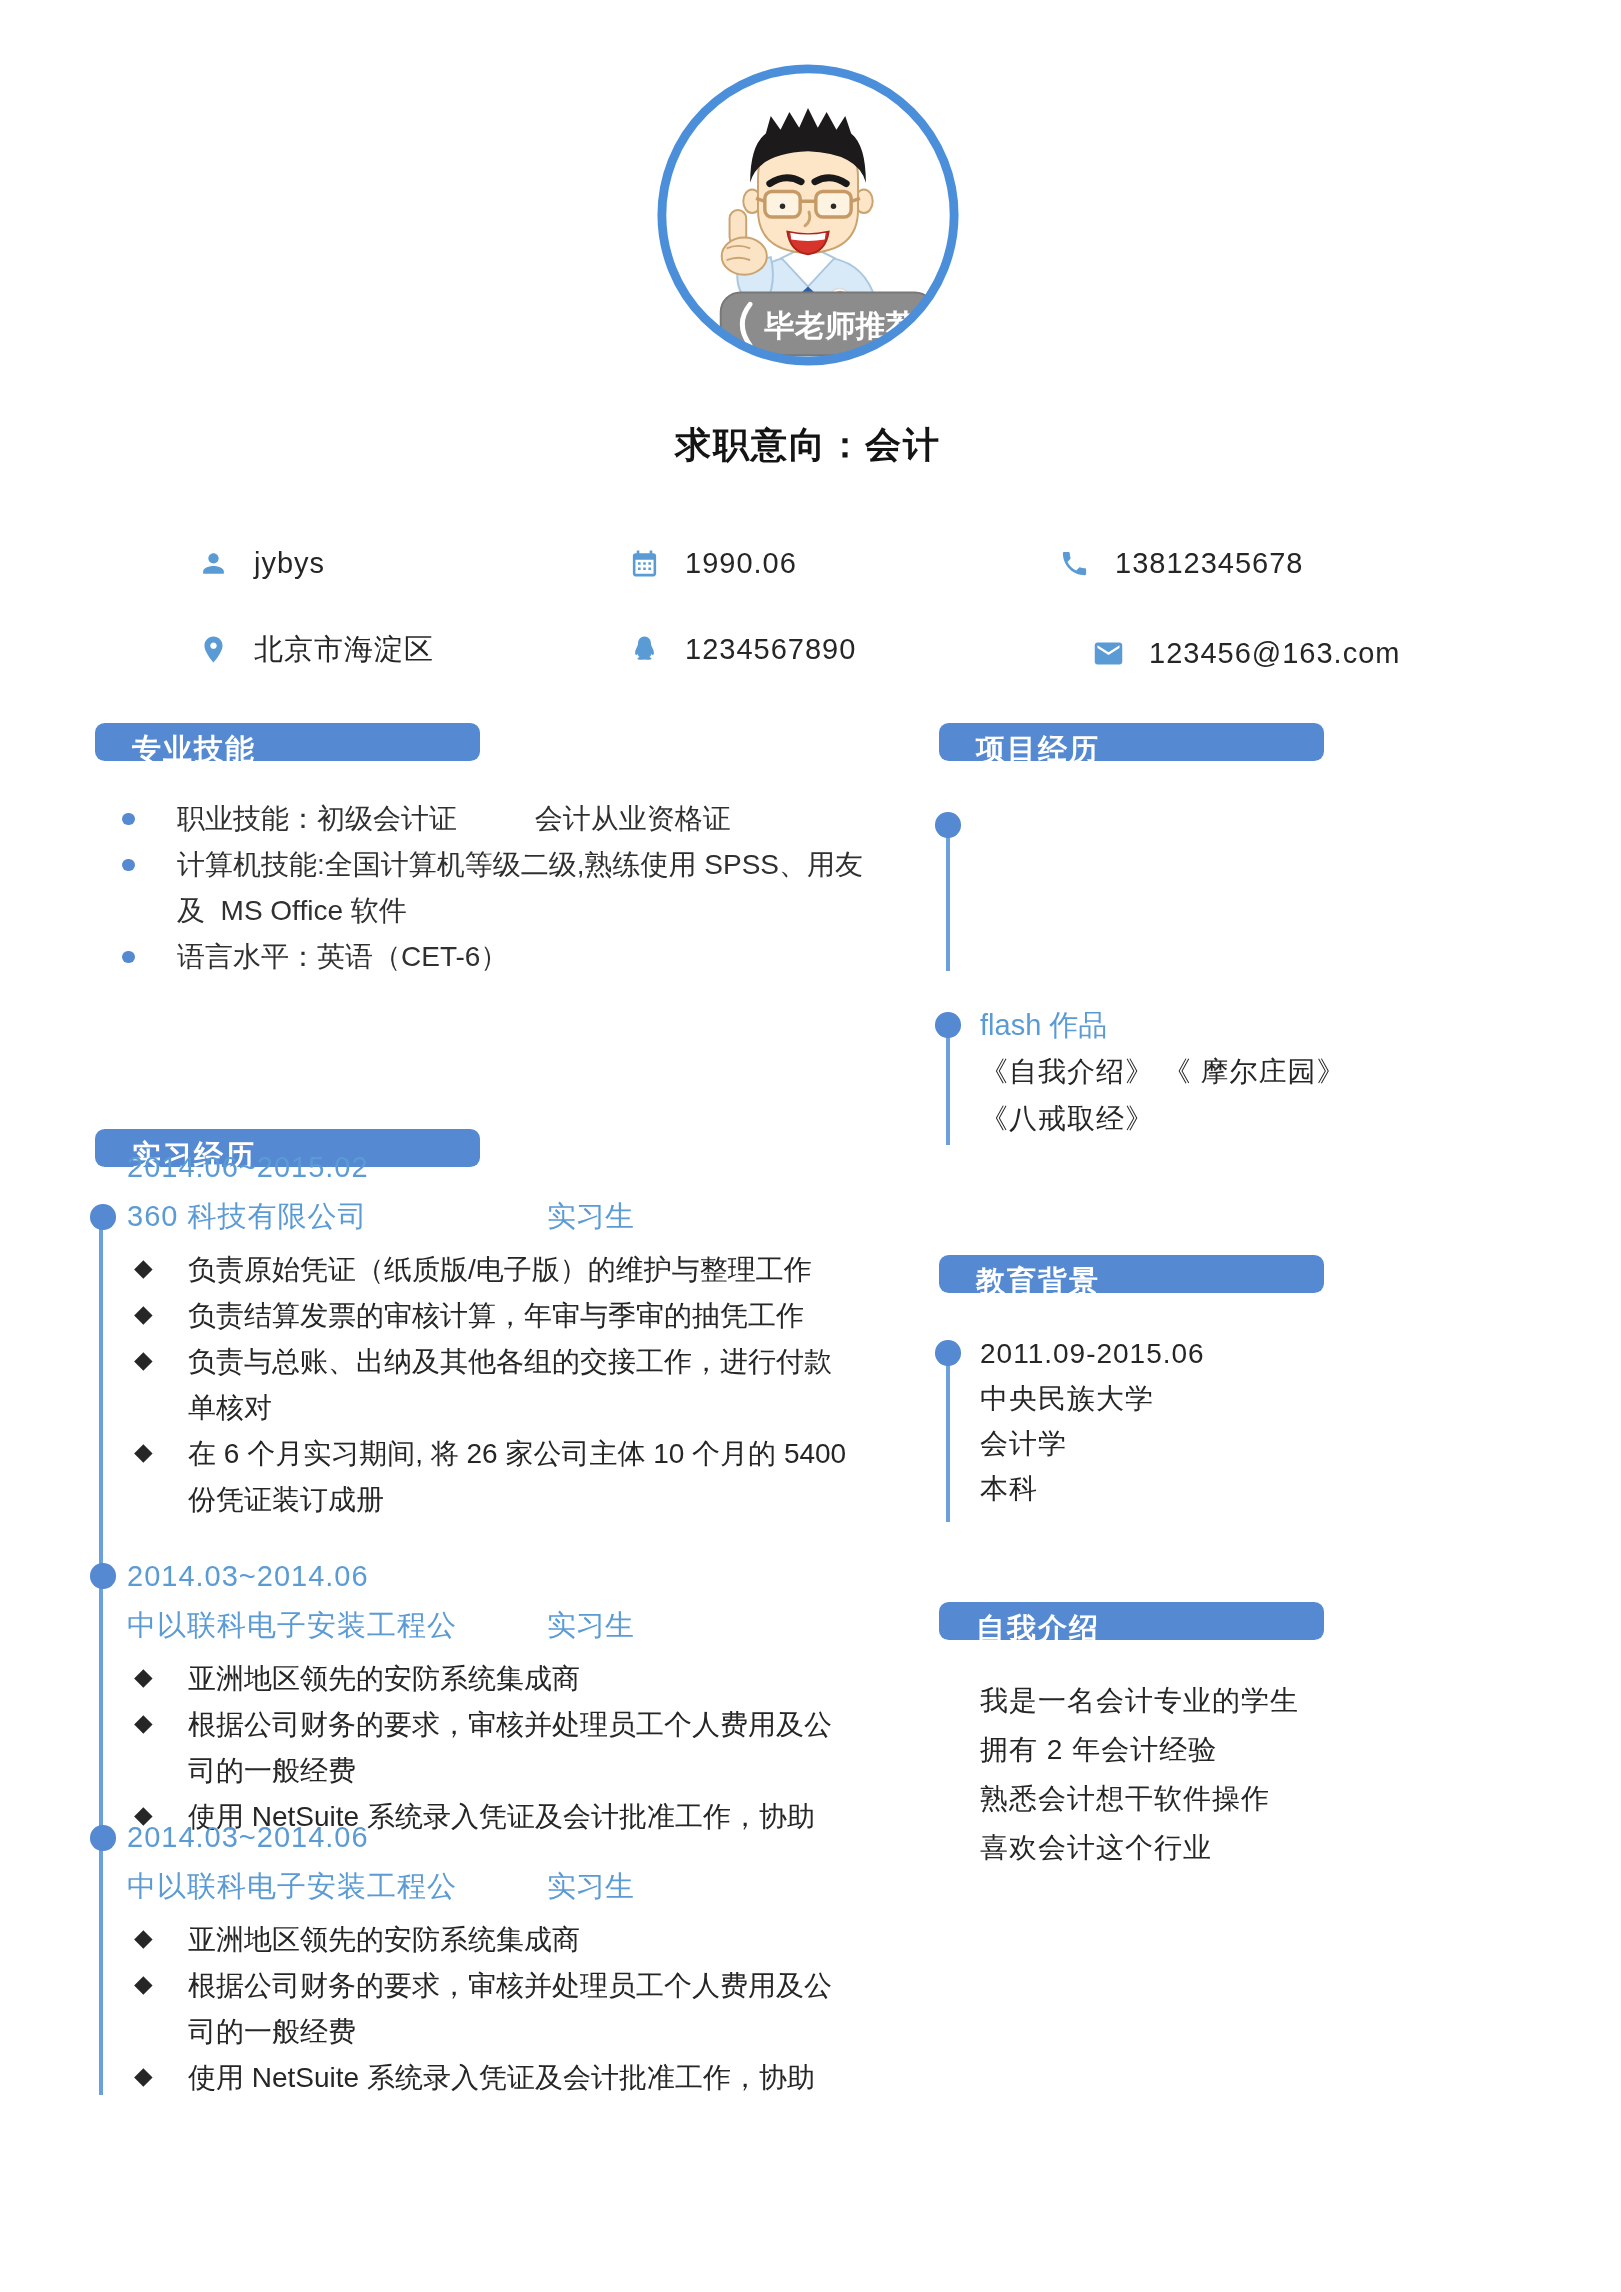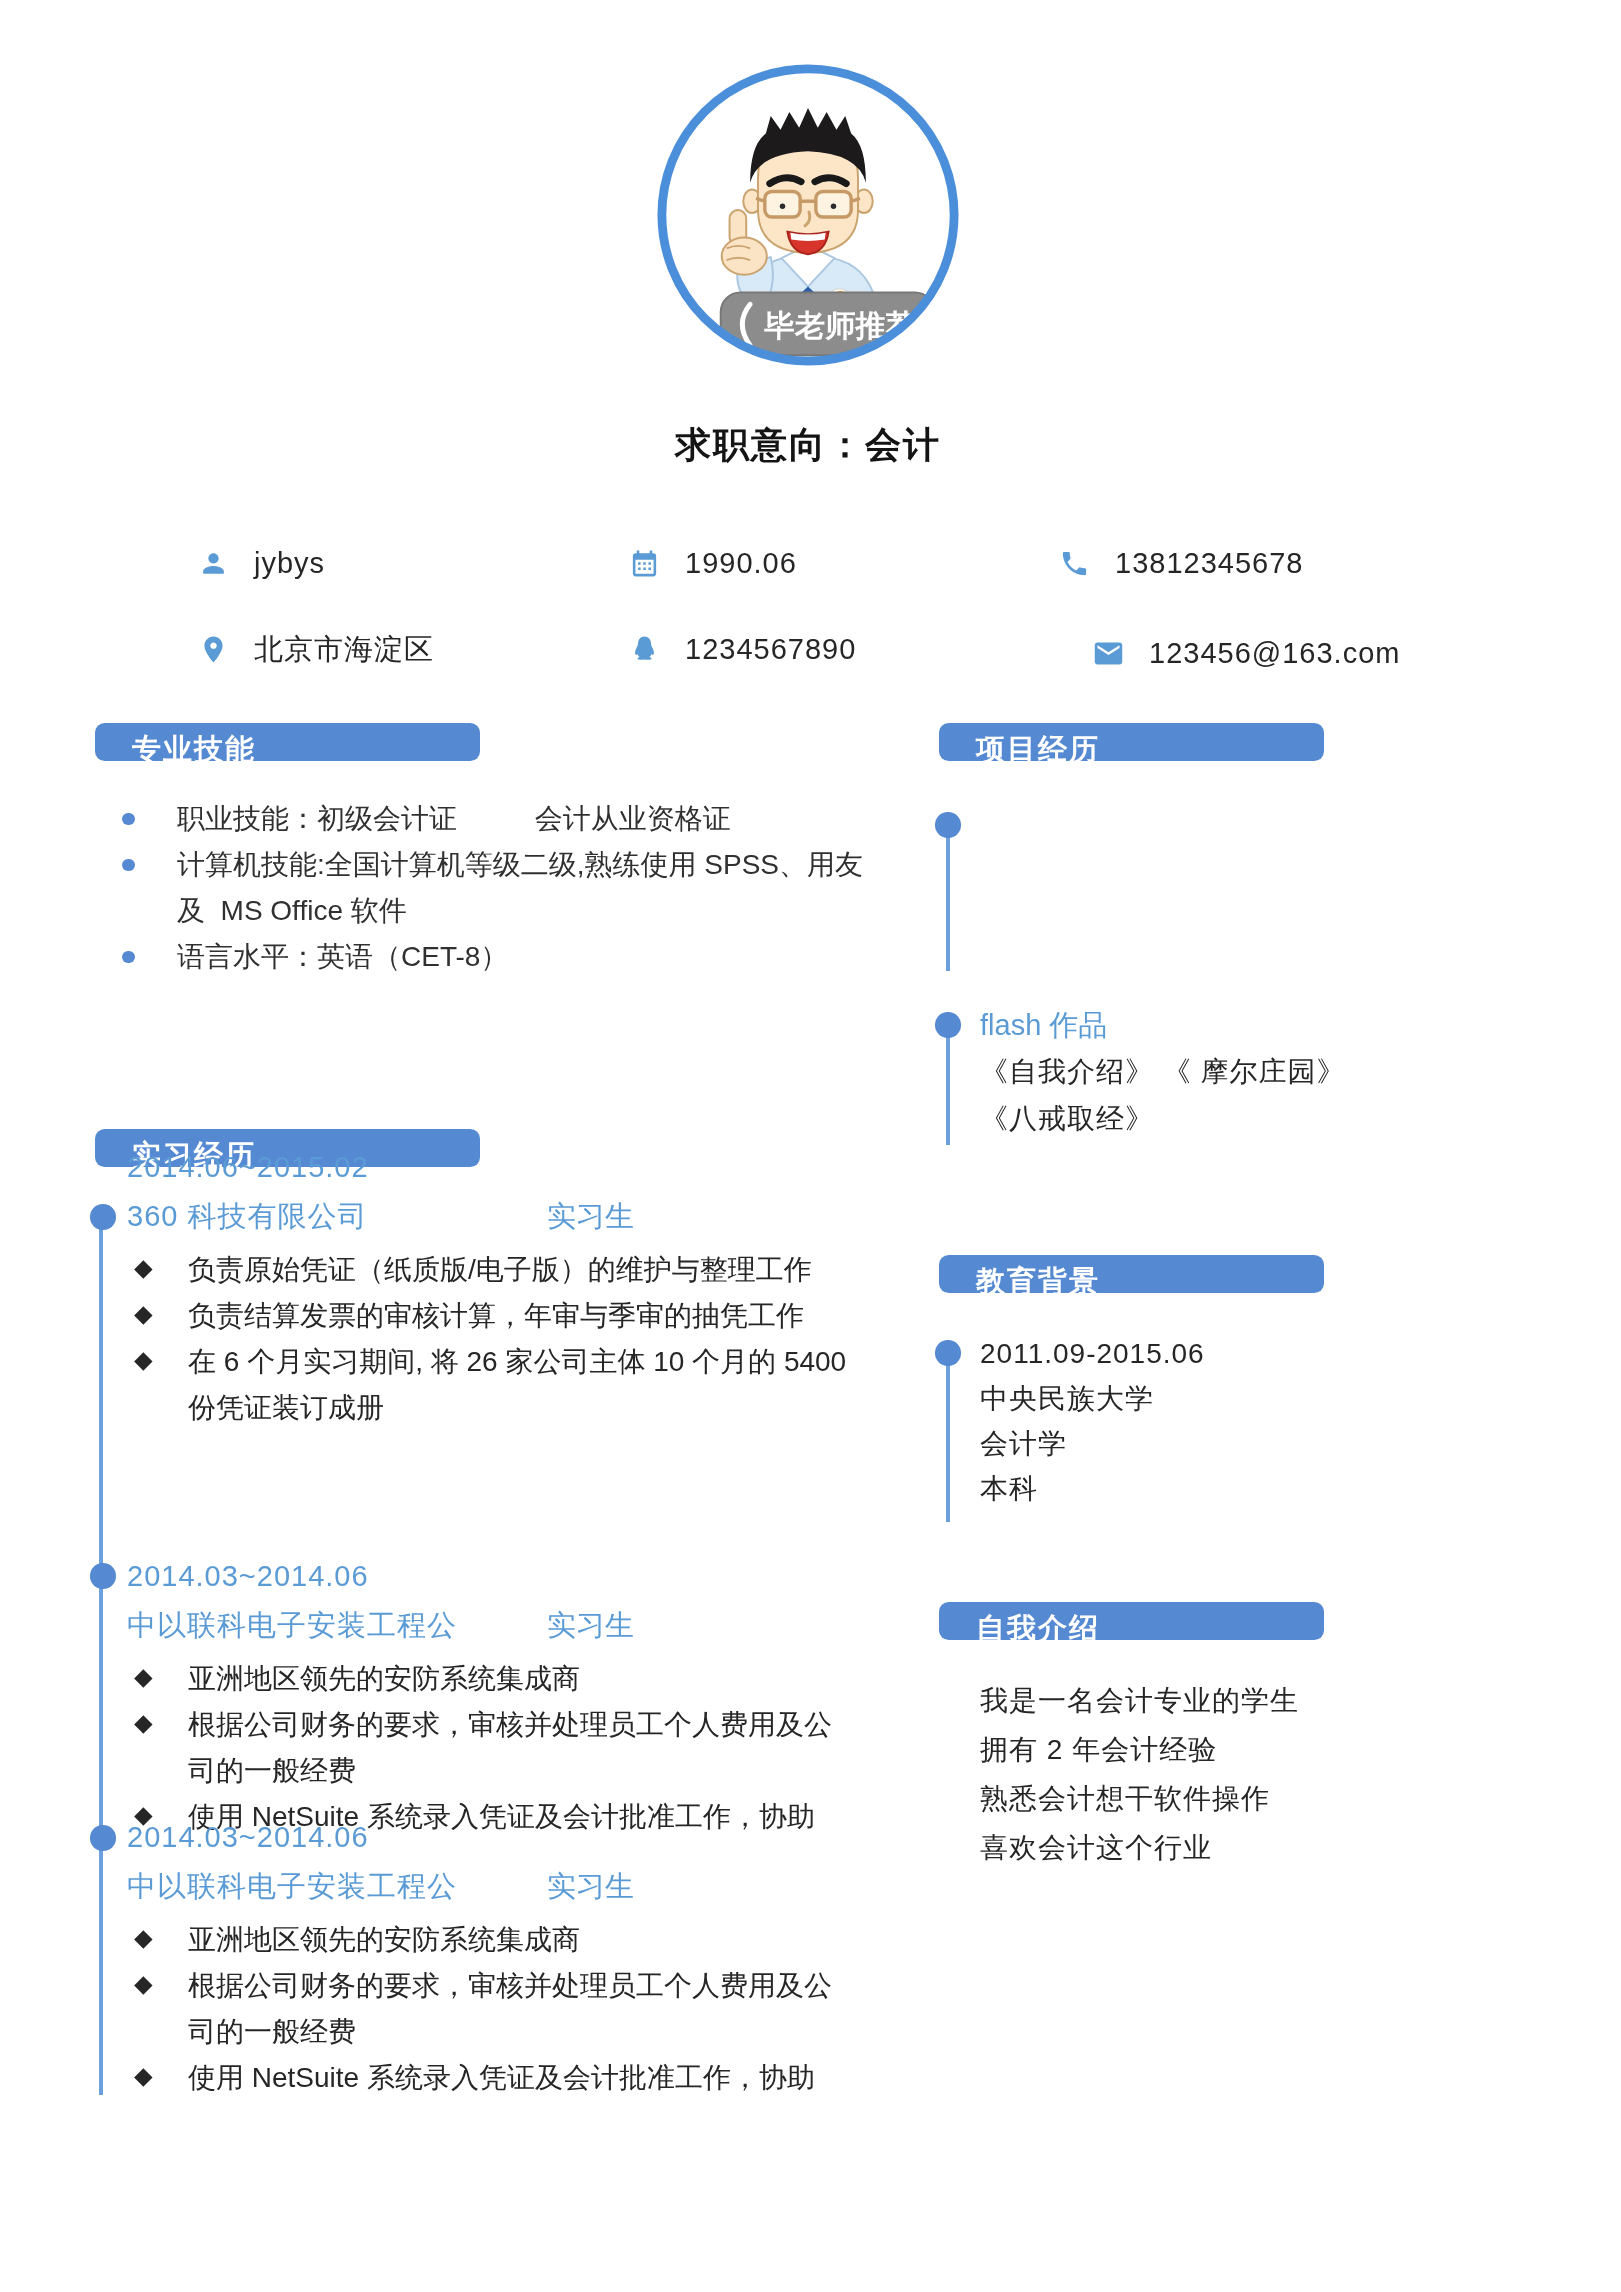--- a/index.html
+++ b/index.html
@@ -167,38 +167,40 @@
         </svg>
     </span>
     <span class="ctext">123456@163.com</span>
   </div>
 
   <div class="secbox" style="left:95px;top:723px;">专业技能</div>
   <div class="skills-list">
     <div class="skill"><span class="sdot"></span><span class="pre">职业技能：初级会计证          会计从业资格证</span></div>
     <div class="skill"><span class="sdot"></span><span class="pre">计算机技能:全国计算机等级二级,熟练使用 SPSS、用友
 及  MS Office 软件</span></div>
-    <div class="skill"><span class="sdot"></span><span class="pre">语言水平：英语（CET-8）</span></div>
+    <div class="skill"><span class="sdot"></span><span class="pre">语言水平：英语（CET-6）</span></div>
   </div>
 
   <div class="secbox" style="left:95px;top:1129px;">实习经历</div>
   <div class="tline" style="left:99px;top:1215px;height:880px;"></div>
   <div class="tdot" style="left:90px;top:1204px;"></div>
   <div class="tdot" style="left:90px;top:1563px;"></div>
   <div class="tdot" style="left:90px;top:1825px;"></div>
 
   <div class="entry" style="top:1145px;">
     <div class="period">2014.06~2015.02</div>
     <div class="company-row">
       <span class="company">360 科技有限公司</span>
       <span class="role">实习生</span>
     </div>
     <div class="bullets">
       <div class="bullet"><span class="bdiamond"></span><span class="pre">负责原始凭证（纸质版/电子版）的维护与整理工作</span></div>
       <div class="bullet"><span class="bdiamond"></span><span class="pre">负责结算发票的审核计算，年审与季审的抽凭工作</span></div>
+      <div class="bullet"><span class="bdiamond"></span><span class="pre">负责与总账、出纳及其他各组的交接工作，进行付款
+单核对</span></div>
       <div class="bullet"><span class="bdiamond"></span><span class="pre">在 6 个月实习期间, 将 26 家公司主体 10 个月的 5400
 份凭证装订成册</span></div>
     </div>
   </div>
 
   <div class="entry" style="top:1554px;">
     <div class="period">2014.03~2014.06</div>
     <div class="company-row">
       <span class="company">中以联科电子安装工程公</span>
       <span class="role">实习生</span>

